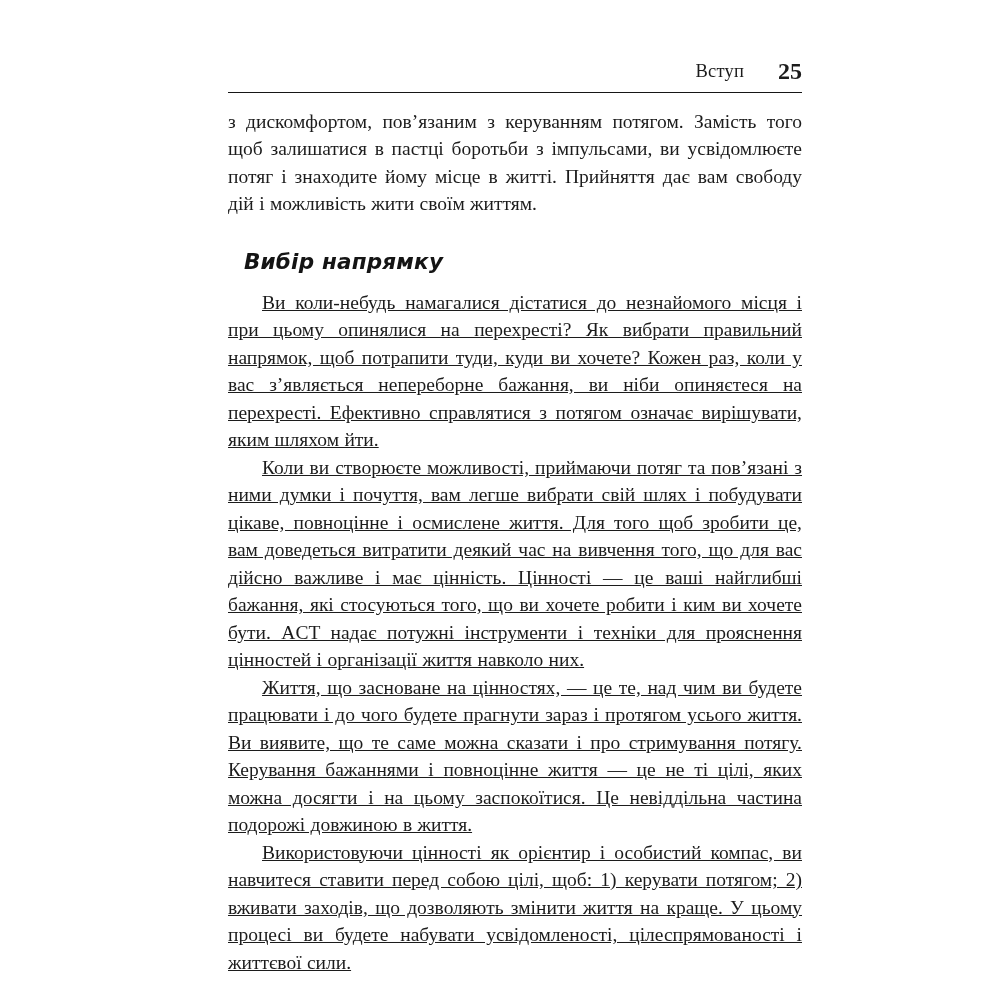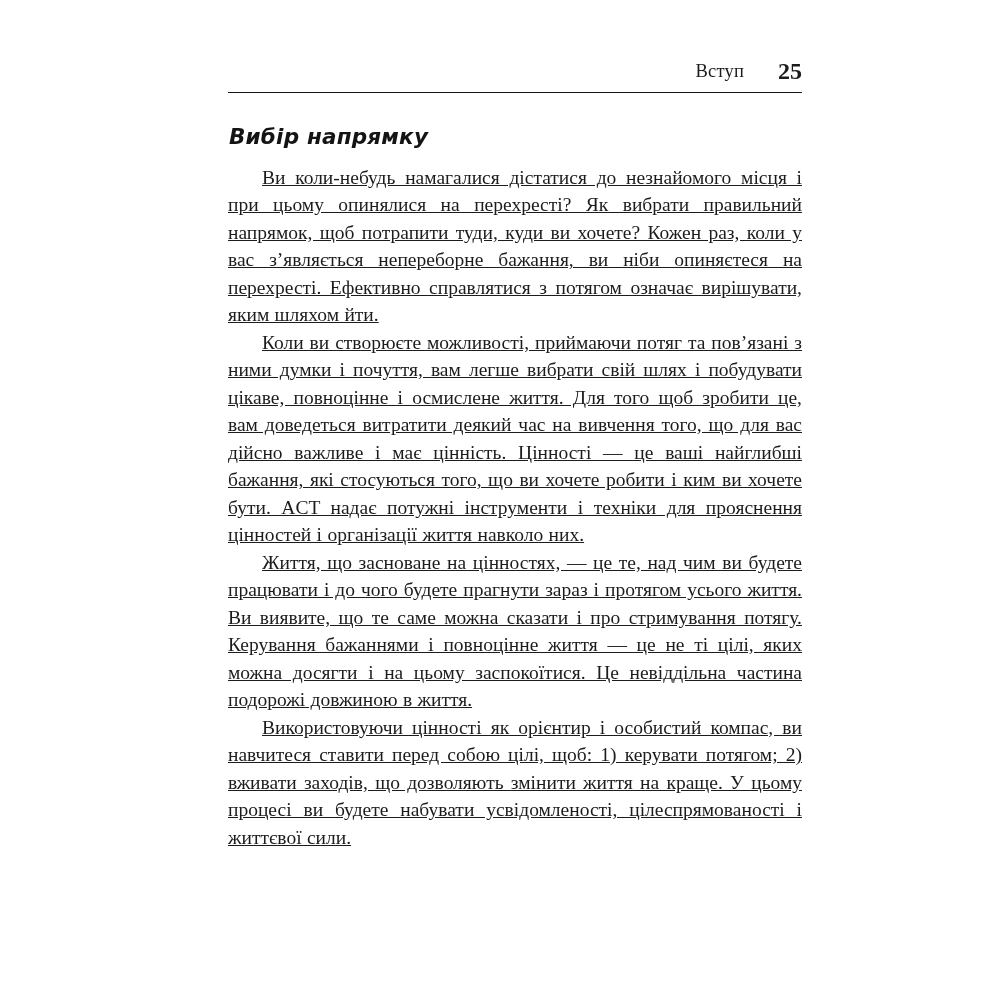--- a/index.html
+++ b/index.html
@@ -45,40 +45,41 @@
     font-size: 19.5px;
     line-height: 1.41;
     text-align: justify;
     word-spacing: 0.5px;
   }
   p.body-par.indent {
     text-indent: 34px;
     text-decoration: underline;
   }
   h2.section-heading {
-    margin: 31px 0 15px 1px;
+    margin: 31px 0 15px 16px;
     font-family: "DejaVu Sans", sans-serif;
     font-style: italic;
     font-weight: bold;
     font-size: 21.5px;
     letter-spacing: 0.2px;
     color: #141414;
   }
 </style>
 </head>
 <body>
 
 <div class="page">
   <div class="text-column">
 
     <div class="running-header">
       <span class="section">Вступ</span>
       <span class="pagenum">25</span>
     </div>
 
+    <p class="body-par">з дискомфортом, пов’язаним з керуванням потягом. Замість того щоб залишатися в пастці боротьби з імпульсами, ви усвідомлюєте потяг і знаходите йому місце в житті. Прийняття дає вам свободу дій і можливість жити своїм життям.</p>
 
     <h2 class="section-heading">Вибір напрямку</h2>
 
     <p class="body-par indent">Ви коли-небудь намагалися дістатися до незнайомого місця і при цьому опинялися на перехресті? Як вибрати правильний напрямок, щоб потрапити туди, куди ви хочете? Кожен раз, коли у вас з’являється непереборне бажання, ви ніби опиняєтеся на перехресті. Ефективно справлятися з потягом означає вирішувати, яким шляхом йти.</p>
 
     <p class="body-par indent">Коли ви створюєте можливості, приймаючи потяг та пов’язані з ними думки і почуття, вам легше вибрати свій шлях і побудувати цікаве, повноцінне і осмислене життя. Для того щоб зробити це, вам доведеться витратити деякий час на вивчення того, що для вас дійсно важливе і має цінність. Цінності — це ваші найглибші бажання, які стосуються того, що ви хочете робити і ким ви хочете бути. ACT надає потужні інструменти і техніки для прояснення цінностей і організації життя навколо них.</p>
 
     <p class="body-par indent">Життя, що засноване на цінностях, — це те, над чим ви будете працювати і до чого будете прагнути зараз і протягом усього життя. Ви виявите, що те саме можна сказати і про стримування потягу. Керування бажаннями і повноцінне життя — це не ті цілі, яких можна досягти і на цьому заспокоїтися. Це невіддільна частина подорожі довжиною в життя.</p>
 
 

